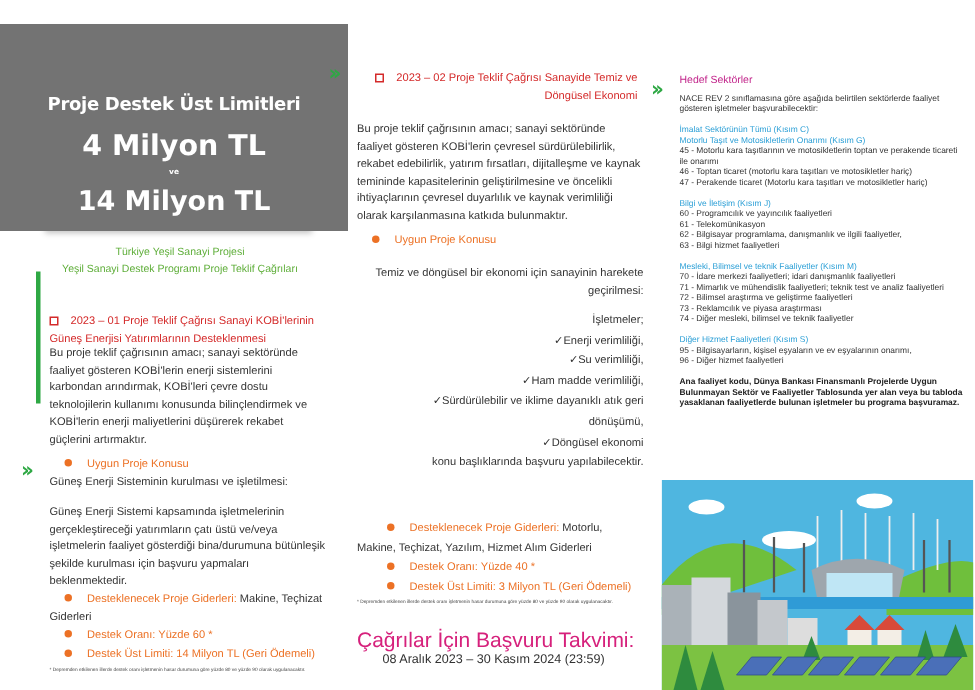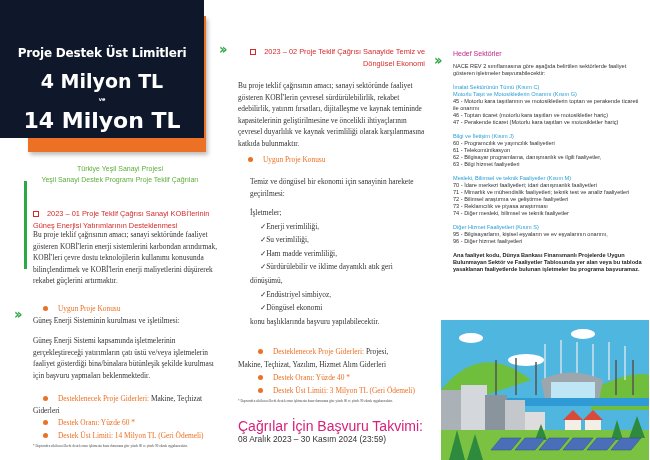--- a/index.html
+++ b/index.html
@@ -1,53 +1,53 @@
 <!DOCTYPE html>
 <html><head>
 <meta charset="utf-8">
 <style>
   * { box-sizing: border-box; margin: 0; padding: 0; }
   html, body { width: 650px; height: 460px; overflow: hidden; background: #ffffff; }
   body { font-family: "Liberation Sans", sans-serif; color: #3a3a3a; position: relative; }
 
   
   .orange-shadow { position: absolute; left: 28px; top: 16px; width: 178px; height: 136px; background: #ec7125; box-shadow: 2px 3px 4px rgba(0,0,0,0.25); }
-  .green-box { position: absolute; left: 0; top: 0; width: 204px; height: 138px; background: #0f172a; color: #fff; text-align: center; font-family: "DejaVu Sans", sans-serif; font-weight: bold; }
+  .green-box { position: absolute; left: 0; top: 16px; width: 232px; height: 138px; background: #737373; color: #fff; text-align: center; font-family: "DejaVu Sans", sans-serif; font-weight: bold; }
   .green-box .t1 { position: absolute; left: 0; right: 0; top: 46px; font-size: 12px; letter-spacing: -0.2px; }
   .green-box .t2 { position: absolute; left: 0; right: 0; top: 70px; font-size: 19px; }
   .green-box .t3 { position: absolute; left: 0; right: 0; top: 96px; font-size: 5px; }
-  .green-box .t4 { position: absolute; left: 0; right: 0; top: 108px; font-size: 22px; }
+  .green-box .t4 { position: absolute; left: 0; right: 0; top: 108px; font-size: 18px; }
 
   .proj-sub { position: absolute; left: 20px; width: 200px; top: 163px; text-align: center; color: #5fae3a; font-size: 7px; line-height: 11px; }
   .vbar { position: absolute; left: 24px; top: 181px; width: 3px; height: 88px; background: #2ea844; }
 
   .red-title { color: #d42a2a; font-size: 7.4px; line-height: 11.5px; }
-  .body-txt { color: #333; font-size: 7.4px; line-height: 11.5px; font-family: Liberation Serif, serif; }
+  .body-txt { color: #333; font-size: 7.4px; line-height: 11.5px; }
   .orange { color: #ec7125; margin-top: 41px; }
 
   .col1-call { position: absolute; left: 33px; top: 208px; width: 185px; }
   .col1-desc { position: absolute; left: 33px; top: 229px; width: 185px; }
   .col1-topic { position: absolute; left: 33px; top: 303px; width: 185px; }
   .col1-topic2 { position: absolute; left: 33px; top: 335px; width: 185px; }
   .col1-items { position: absolute; left: 33px; top: 393px; width: 190px; }
   .bullet { display: inline-block; width: 5px; height: 5px; border-radius: 50%; background: #ec7125; margin: 0 10px 1px 10px; vertical-align: middle; }
   .foot { font-size: 3.2px; line-height: 5px; color: #444; }
   .chev { position: absolute; color: #2ea844; font-weight: bold; font-size: 14px; letter-spacing: -3px; font-family: "DejaVu Sans", sans-serif; }
   .sq { display: inline-block; width: 6px; height: 6px; border: 1.2px solid #d42a2a; margin-right: 8px; vertical-align: middle; margin-bottom: 1px; }
 
   
   .col2-call { position: absolute; left: 235px; top: 46px; width: 190px; text-align: right; }
   .col2-desc { position: absolute; left: 238px; top: 80px; width: 190px; }
   .col2-topic { position: absolute; left: 238px; top: 154px; width: 190px; }
-  .col2-body { position: absolute; left: 250px; top: 176px; width: 190px; line-height: 13.6px; }
+  .col2-body { position: absolute; left: 239px; top: 176px; width: 190px; line-height: 13.6px; text-align: right; }
   .col2-body .chk { padding-left: 10px; }
   .col2-items { position: absolute; left: 238px; top: 345px; width: 200px; line-height: 13px; }
   .col2-cal { position: absolute; left: 238px; top: 420px; width: 190px; }
   .cal-title { color: #d6217c; font-size: 14px; line-height: 13px; }
-  .cal-date { color: #333; font-size: 8.4px; line-height: 13px; }
+  .cal-date { color: #333; font-size: 8.4px; line-height: 13px; margin-left: 17px; }
 
   
   .col3 { position: absolute; left: 453px; top: 49px; width: 190px; font-size: 5.6px; line-height: 7px; color: #333; }
   .col3 .h { color: #c2268b; font-size: 7px; line-height: 9px; margin-bottom: 5px; }
   .col3 .blue { color: #2b9fd6; }
   .col3 .gap { height: 7px; }
   .col3 .bold { color: #222; font-weight: bold; }
 
   .illus { position: absolute; left: 441px; top: 320px; width: 208px; height: 140px; overflow: hidden; }
 </style>
@@ -71,21 +71,21 @@
 <div class="col1-call red-title">
   <span class="sq"></span><span>2023 – 01 Proje Teklif Çağrısı Sanayi KOBİ'lerinin Güneş Enerjisi Yatırımlarının Desteklenmesi</span>
 </div>
 <div class="col1-desc body-txt">Bu proje teklif çağrısının amacı; sanayi sektöründe faaliyet gösteren KOBİ'lerin enerji sistemlerini karbondan arındırmak, KOBİ'leri çevre dostu teknolojilerin kullanımı konusunda bilinçlendirmek ve KOBİ'lerin enerji maliyetlerini düşürerek rekabet güçlerini artırmaktır.</div>
 
 <div class="chev" style="left:14px; top:306px;">››</div>
 <div class="col1-topic body-txt">
   <div><span class="bullet"></span><span class="orange">Uygun Proje Konusu</span></div>
   <div>Güneş Enerji Sisteminin kurulması ve işletilmesi:</div>
 </div>
-<div class="col1-topic2 body-txt">Güneş Enerji Sistemi kapsamında işletmelerinin gerçekleştireceği yatırımların çatı üstü ve/veya işletmelerin faaliyet gösterdiği bina/binalara bütünleşik şekilde kurulması için başvuru yapmaları beklenmektedir.</div>
+<div class="col1-topic2 body-txt">Güneş Enerji Sistemi kapsamında işletmelerinin gerçekleştireceği yatırımların çatı üstü ve/veya işletmelerin faaliyet gösterdiği bina/durumuna bütünleşik şekilde kurulması için başvuru yapmaları beklenmektedir.</div>
 
 <div class="col1-items body-txt">
   <div><span class="bullet"></span><span class="orange">Desteklenecek Proje Giderleri:</span> <span>Makine, Teçhizat Giderleri</span></div>
   <div style="margin-top:1px;"><span class="bullet"></span><span class="orange">Destek Oranı: Yüzde 60 *</span></div>
   <div style="margin-top:1px;"><span class="bullet"></span><span class="orange">Destek Üst Limiti: 14 Milyon TL (Geri Ödemeli)</span></div>
   <div class="foot" style="margin-top:3px; width:175px;">* Depremden etkilenen illerde destek oranı işletmenin hasar durumuna göre yüzde 80 ve yüzde 90 olarak uygulanacaktır.</div>
 </div>
 
 <div class="chev" style="left:219px; top:41px;">››</div>
 <div class="col2-call red-title">
@@ -98,27 +98,26 @@
 </div>
 
 <div class="col2-body body-txt">
   <div style="line-height:11.5px; margin-bottom:7px;">Temiz ve döngüsel bir ekonomi için sanayinin harekete geçirilmesi:</div>
   <div>İşletmeler;</div>
   <div class="chk">✓<span>Enerji verimliliği,</span></div>
   <div class="chk">✓<span>Su verimliliği,</span></div>
   <div class="chk">✓<span>Ham madde verimliliği,</span></div>
   <div class="chk">✓<span>Sürdürülebilir ve iklime dayanıklı atık geri</span></div>
   <div>dönüşümü,</div>
-  <div class="chk">✓<span>Endüstriyel simbiyoz,</span></div>
   <div class="chk">✓<span>Döngüsel ekonomi</span></div>
   <div>konu başlıklarında başvuru yapılabilecektir.</div>
 </div>
 
 <div class="col2-items body-txt">
-  <div><span class="bullet" style="margin-left:20px;"></span><span class="orange">Desteklenecek Proje Giderleri:</span> <span>Projesi,</span></div>
+  <div><span class="bullet" style="margin-left:20px;"></span><span class="orange">Desteklenecek Proje Giderleri:</span> <span>Motorlu,</span></div>
   <div>Makine, Teçhizat, Yazılım, Hizmet Alım Giderleri</div>
   <div><span class="bullet" style="margin-left:20px;"></span><span class="orange">Destek Oranı: Yüzde 40 *</span></div>
   <div><span class="bullet" style="margin-left:20px;"></span><span class="orange">Destek Üst Limiti: 3 Milyon TL (Geri Ödemeli)</span></div>
   <div class="foot" style="margin-top:2px; width:190px;">* Depremden etkilenen illerde destek oranı işletmenin hasar durumuna göre yüzde 80 ve yüzde 90 olarak uygulanacaktır.</div>
 </div>
 
 <div class="col2-cal">
   <div class="cal-title">Çağrılar İçin Başvuru Takvimi:</div>
   <div class="cal-date">08 Aralık 2023 – 30 Kasım 2024 (23:59)</div>
 </div>

